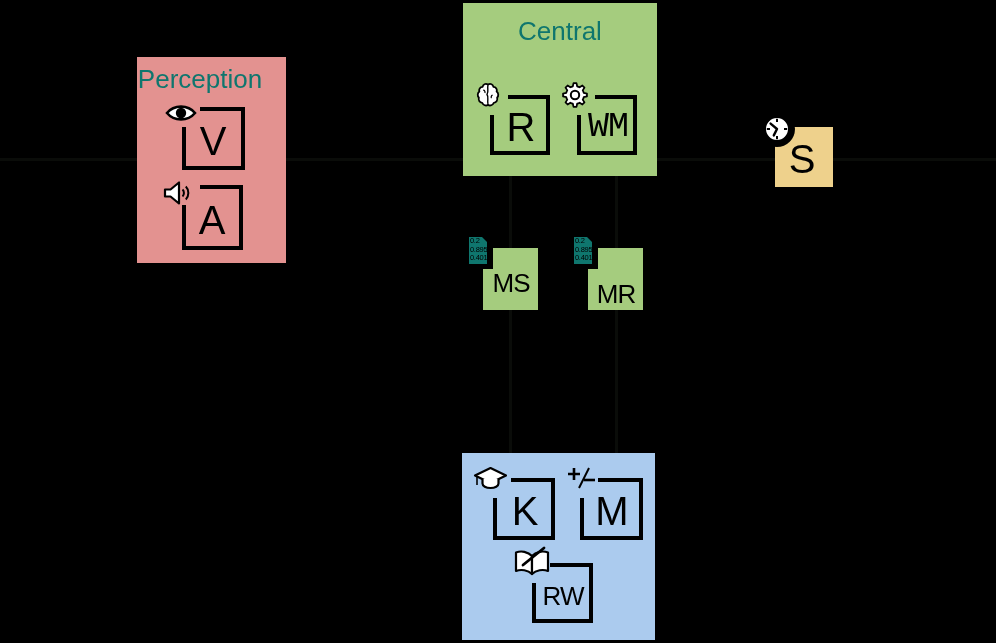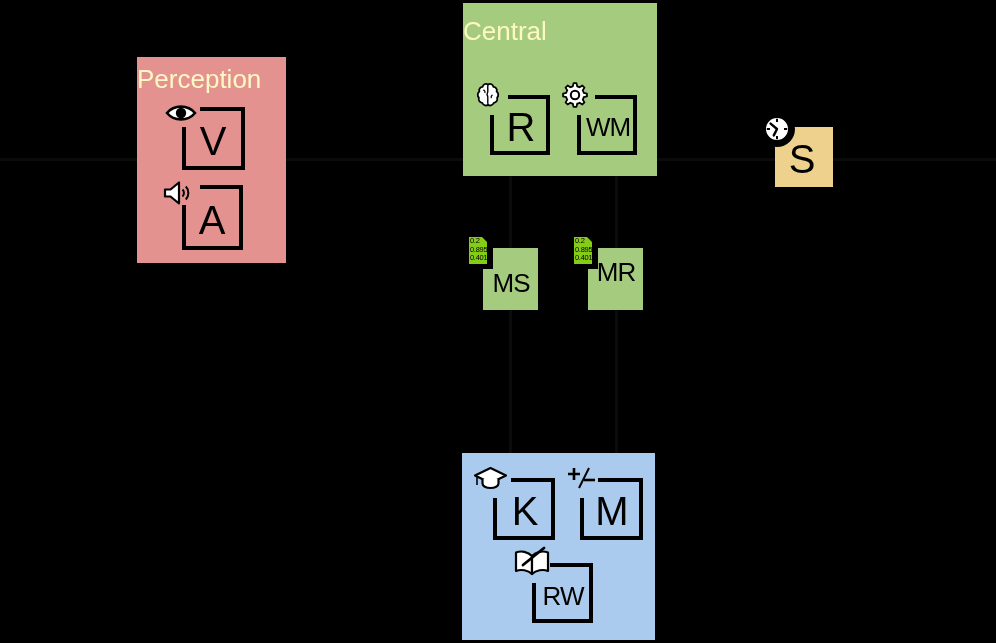--- a/index.html
+++ b/index.html
@@ -5,29 +5,29 @@
   html,body{margin:0;padding:0;background:#000;}
   .stage{position:relative;width:996px;height:643px;background:#000;overflow:hidden;
          font-family:"Liberation Sans","DejaVu Sans",sans-serif;color:#000;}
   .box{position:absolute;}
   .bg-pink{background:#e39290;}
   .bg-green{background:#a5cc7e;}
   .bg-tan{background:#eed18c;}
   .bg-blue{background:#abcbee;}
   .conn{position:absolute;background:#0a0c09;}
   .conn.h{height:3px;} .conn.v{width:3px;}
-  .title{position:absolute;text-align:left;font-size:26px;line-height:31px;color:#fef9c3;}
+  .title{position:absolute;text-align:center;font-size:26px;line-height:31px;color:#0f766e;}
   .mlabel{position:absolute;transform:translate(-50%,-50%);font-size:40px;line-height:1;color:#000;white-space:nowrap;}
   .fs34{font-size:26px;letter-spacing:-1px;}
-  .fs31{font-size:26px;letter-spacing:-1px;}
+  .fs31{font-size:35px;letter-spacing:-1px;font-family:Liberation Mono, monospace;}
   .frame{position:absolute;}
   .icon{position:absolute;}
   .halo{position:absolute;background:#000;}
   .halo.round{border-radius:50%;}
-  .docfile{position:absolute;width:22px;height:31px;background:#84cc16;border:2px solid #000;box-sizing:border-box;}
+  .docfile{position:absolute;width:22px;height:31px;background:#0f766e;border:2px solid #000;box-sizing:border-box;}
   .docfile .dogear{position:absolute;right:-1px;top:-1px;width:0;height:0;
       border-left:7px solid transparent;border-top:7px solid #000;}
   .docfile .dftick{position:absolute;left:-6px;top:9px;width:0;height:0;
       border-top:4px solid transparent;border-bottom:4px solid transparent;border-left:6px solid #000;}
   .docfile .dfline{font-size:7.5px;line-height:8.6px;padding-left:1px;letter-spacing:-0.3px;
       font-family:"Liberation Sans","DejaVu Sans",sans-serif;position:relative;z-index:2;}
 </style>
 </head>
 <body>
 
@@ -141,18 +141,18 @@
     <path d="M19 10 C23 5.5 30 4.5 35 6.5 V25 C30 23 23 24 19 28 Z" fill="#fff" stroke="#000" stroke-width="2.2" stroke-linejoin="round"></path>
     <path d="M31 2 L10 19" stroke="#000" stroke-width="2.8" stroke-linecap="round"></path>
   </svg>
 
   <div class="mlabel" style="left:213px;top:141px;">V</div>
   <div class="mlabel" style="left:212px;top:220px;">A</div>
   <div class="mlabel" style="left:521px;top:127px;">R</div>
   <div class="mlabel fs31" style="left:608px;top:127px;">WM</div>
   <div class="mlabel" style="left:802px;top:159px;">S</div>
   <div class="mlabel fs34" style="left:511px;top:283px;">MS</div>
-  <div class="mlabel fs34" style="left:616px;top:272px;">MR</div>
+  <div class="mlabel fs34" style="left:616px;top:294px;">MR</div>
   <div class="mlabel" style="left:525px;top:511px;">K</div>
   <div class="mlabel" style="left:612px;top:511px;">M</div>
   <div class="mlabel fs34" style="left:563px;top:596px;">RW</div>
 
 </div>
 
 </body></html>

